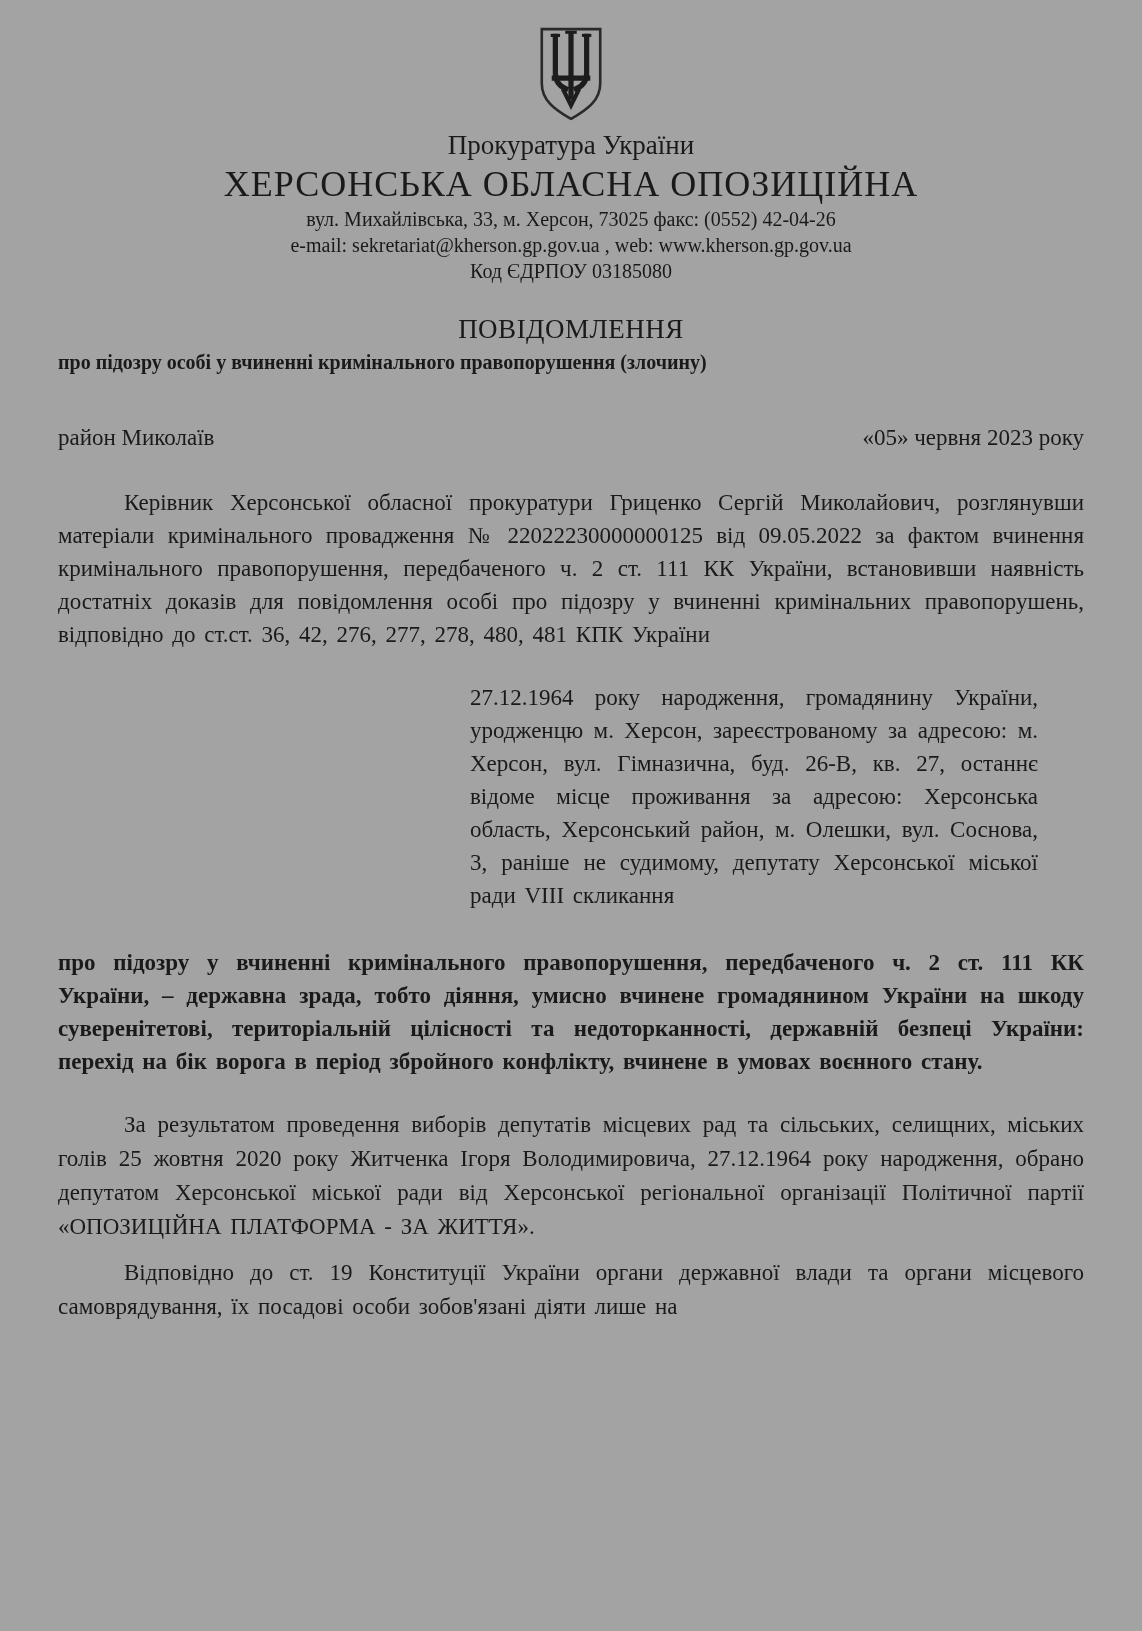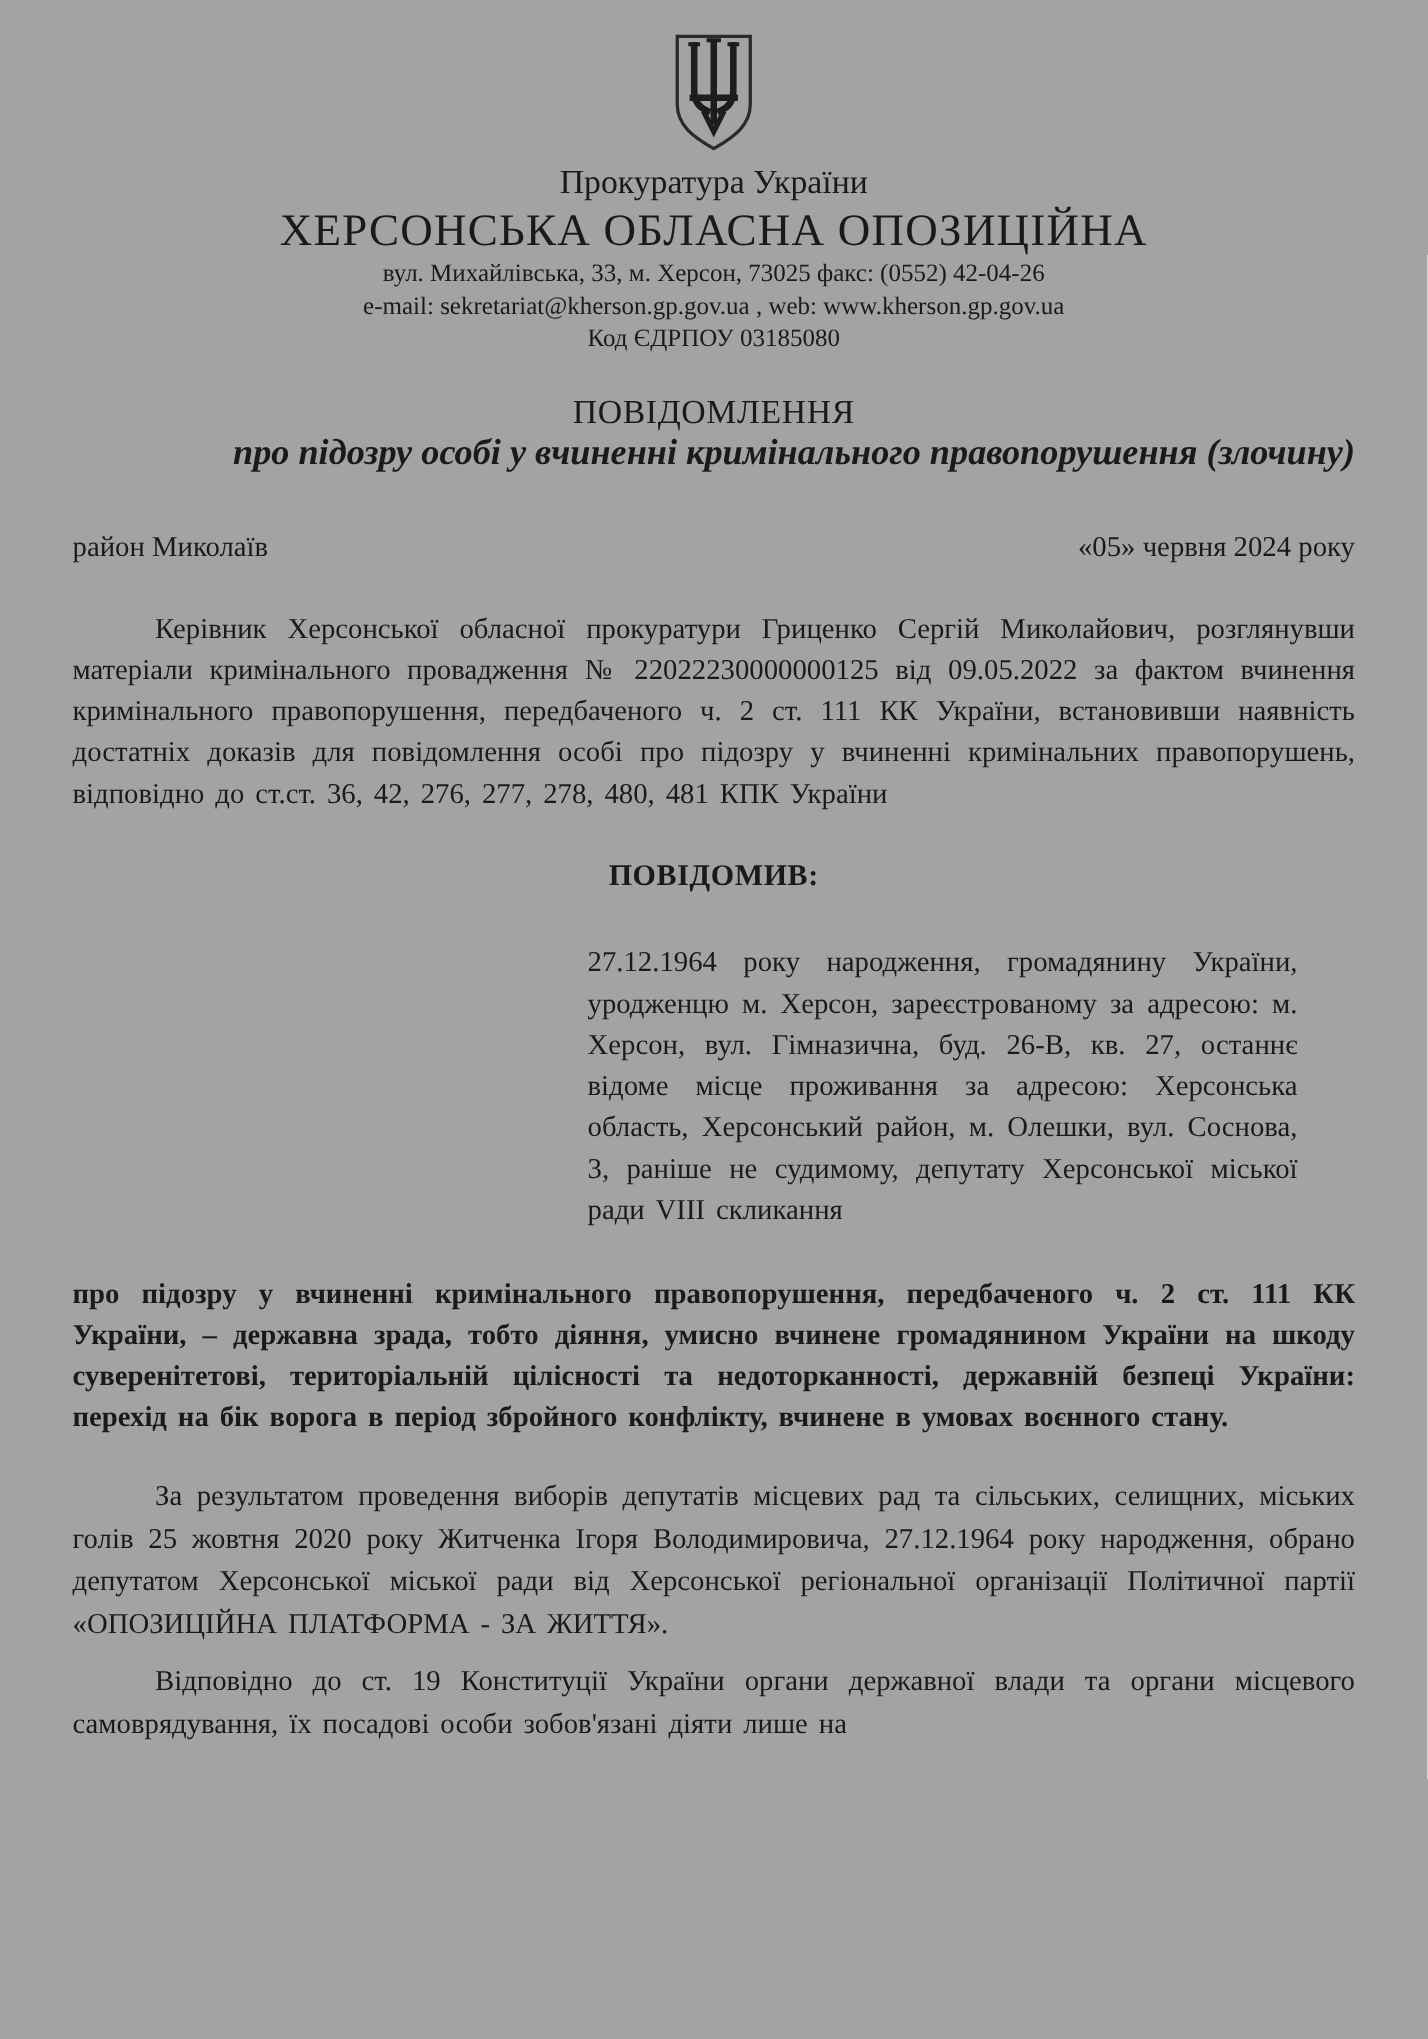--- a/index.html
+++ b/index.html
@@ -44,26 +44,25 @@
   
   .doc-title {
     margin-top: 28px;
     text-align: center;
     font-weight: normal;
     font-size: 27px;
     line-height: 34px;
     letter-spacing: 0.5px;
   }
   .doc-subtitle {
-    text-align: right;
+    text-align: left;
     font-weight: bold;
-    font-size: 29px;
+    font-size: 20px;
     line-height: 32px;
     margin-bottom: 44px;
-    font-style: italic;
   }
   
   .dateline {
     display: flex;
     justify-content: space-between;
     font-size: 23px;
     line-height: 32px;
     margin-bottom: 32px;
   }
   
@@ -132,26 +131,25 @@
     <div class="small-line">вул. Михайлівська, 33, м. Херсон, 73025 факс: (0552) 42-04-26</div>
     <div class="small-line">e-mail: sekretariat@kherson.gp.gov.ua , web: www.kherson.gp.gov.ua</div>
     <div class="small-line">Код ЄДРПОУ 03185080</div>
   </div>
 
   <div class="doc-title">ПОВІДОМЛЕННЯ</div>
   <div class="doc-subtitle">про підозру особі у вчиненні кримінального правопорушення (злочину)</div>
 
   <div class="dateline">
     <span>район Миколаїв</span>
-    <span>«05» червня 2024 року</span>
+    <span>«05» червня 2023 року</span>
   </div>
 
   <p class="para indent intro">Керівник Херсонської обласної прокуратури Гриценко Сергій Миколайович, розглянувши матеріали кримінального провадження № 22022230000000125 від 09.05.2022 за фактом вчинення кримінального правопорушення, передбаченого ч. 2 ст. 111 КК України, встановивши наявність достатніх доказів для повідомлення особі про підозру у вчиненні кримінальних правопорушень, відповідно до ст.ст. 36, 42, 276, 277, 278, 480, 481 КПК України</p>
 
-  <div class="notified-heading">ПОВІДОМИВ:</div>
 
   <div class="suspect-block">
     <div class="suspect-details">27.12.1964 року народження, громадянину України, уродженцю м. Херсон, зареєстрованому за адресою: м. Херсон, вул. Гімназична, буд. 26-В, кв. 27, останнє відоме місце проживання за адресою: Херсонська область, Херсонський район, м. Олешки, вул. Соснова, 3, раніше не судимому, депутату Херсонської міської ради VIII скликання</div>
   </div>
 
   <p class="para charge">про підозру у вчиненні кримінального правопорушення, передбаченого ч. 2 ст. 111 КК України, – державна зрада, тобто діяння, умисно вчинене громадянином України на шкоду суверенітетові, територіальній цілісності та недоторканності, державній безпеці України: перехід на бік ворога в період збройного конфлікту, вчинене в умовах воєнного стану.</p>
 
   <p class="para indent body-para">За результатом проведення виборів депутатів місцевих рад та сільських, селищних, міських голів 25 жовтня 2020 року Житченка Ігоря Володимировича, 27.12.1964 року народження, обрано депутатом Херсонської міської ради від Херсонської регіональної організації Політичної партії «ОПОЗИЦІЙНА ПЛАТФОРМА - ЗА ЖИТТЯ».</p>
 
   <p class="para indent body-para">Відповідно до ст. 19 Конституції України органи державної влади та органи місцевого самоврядування, їх посадові особи зобов'язані діяти лише на</p>

